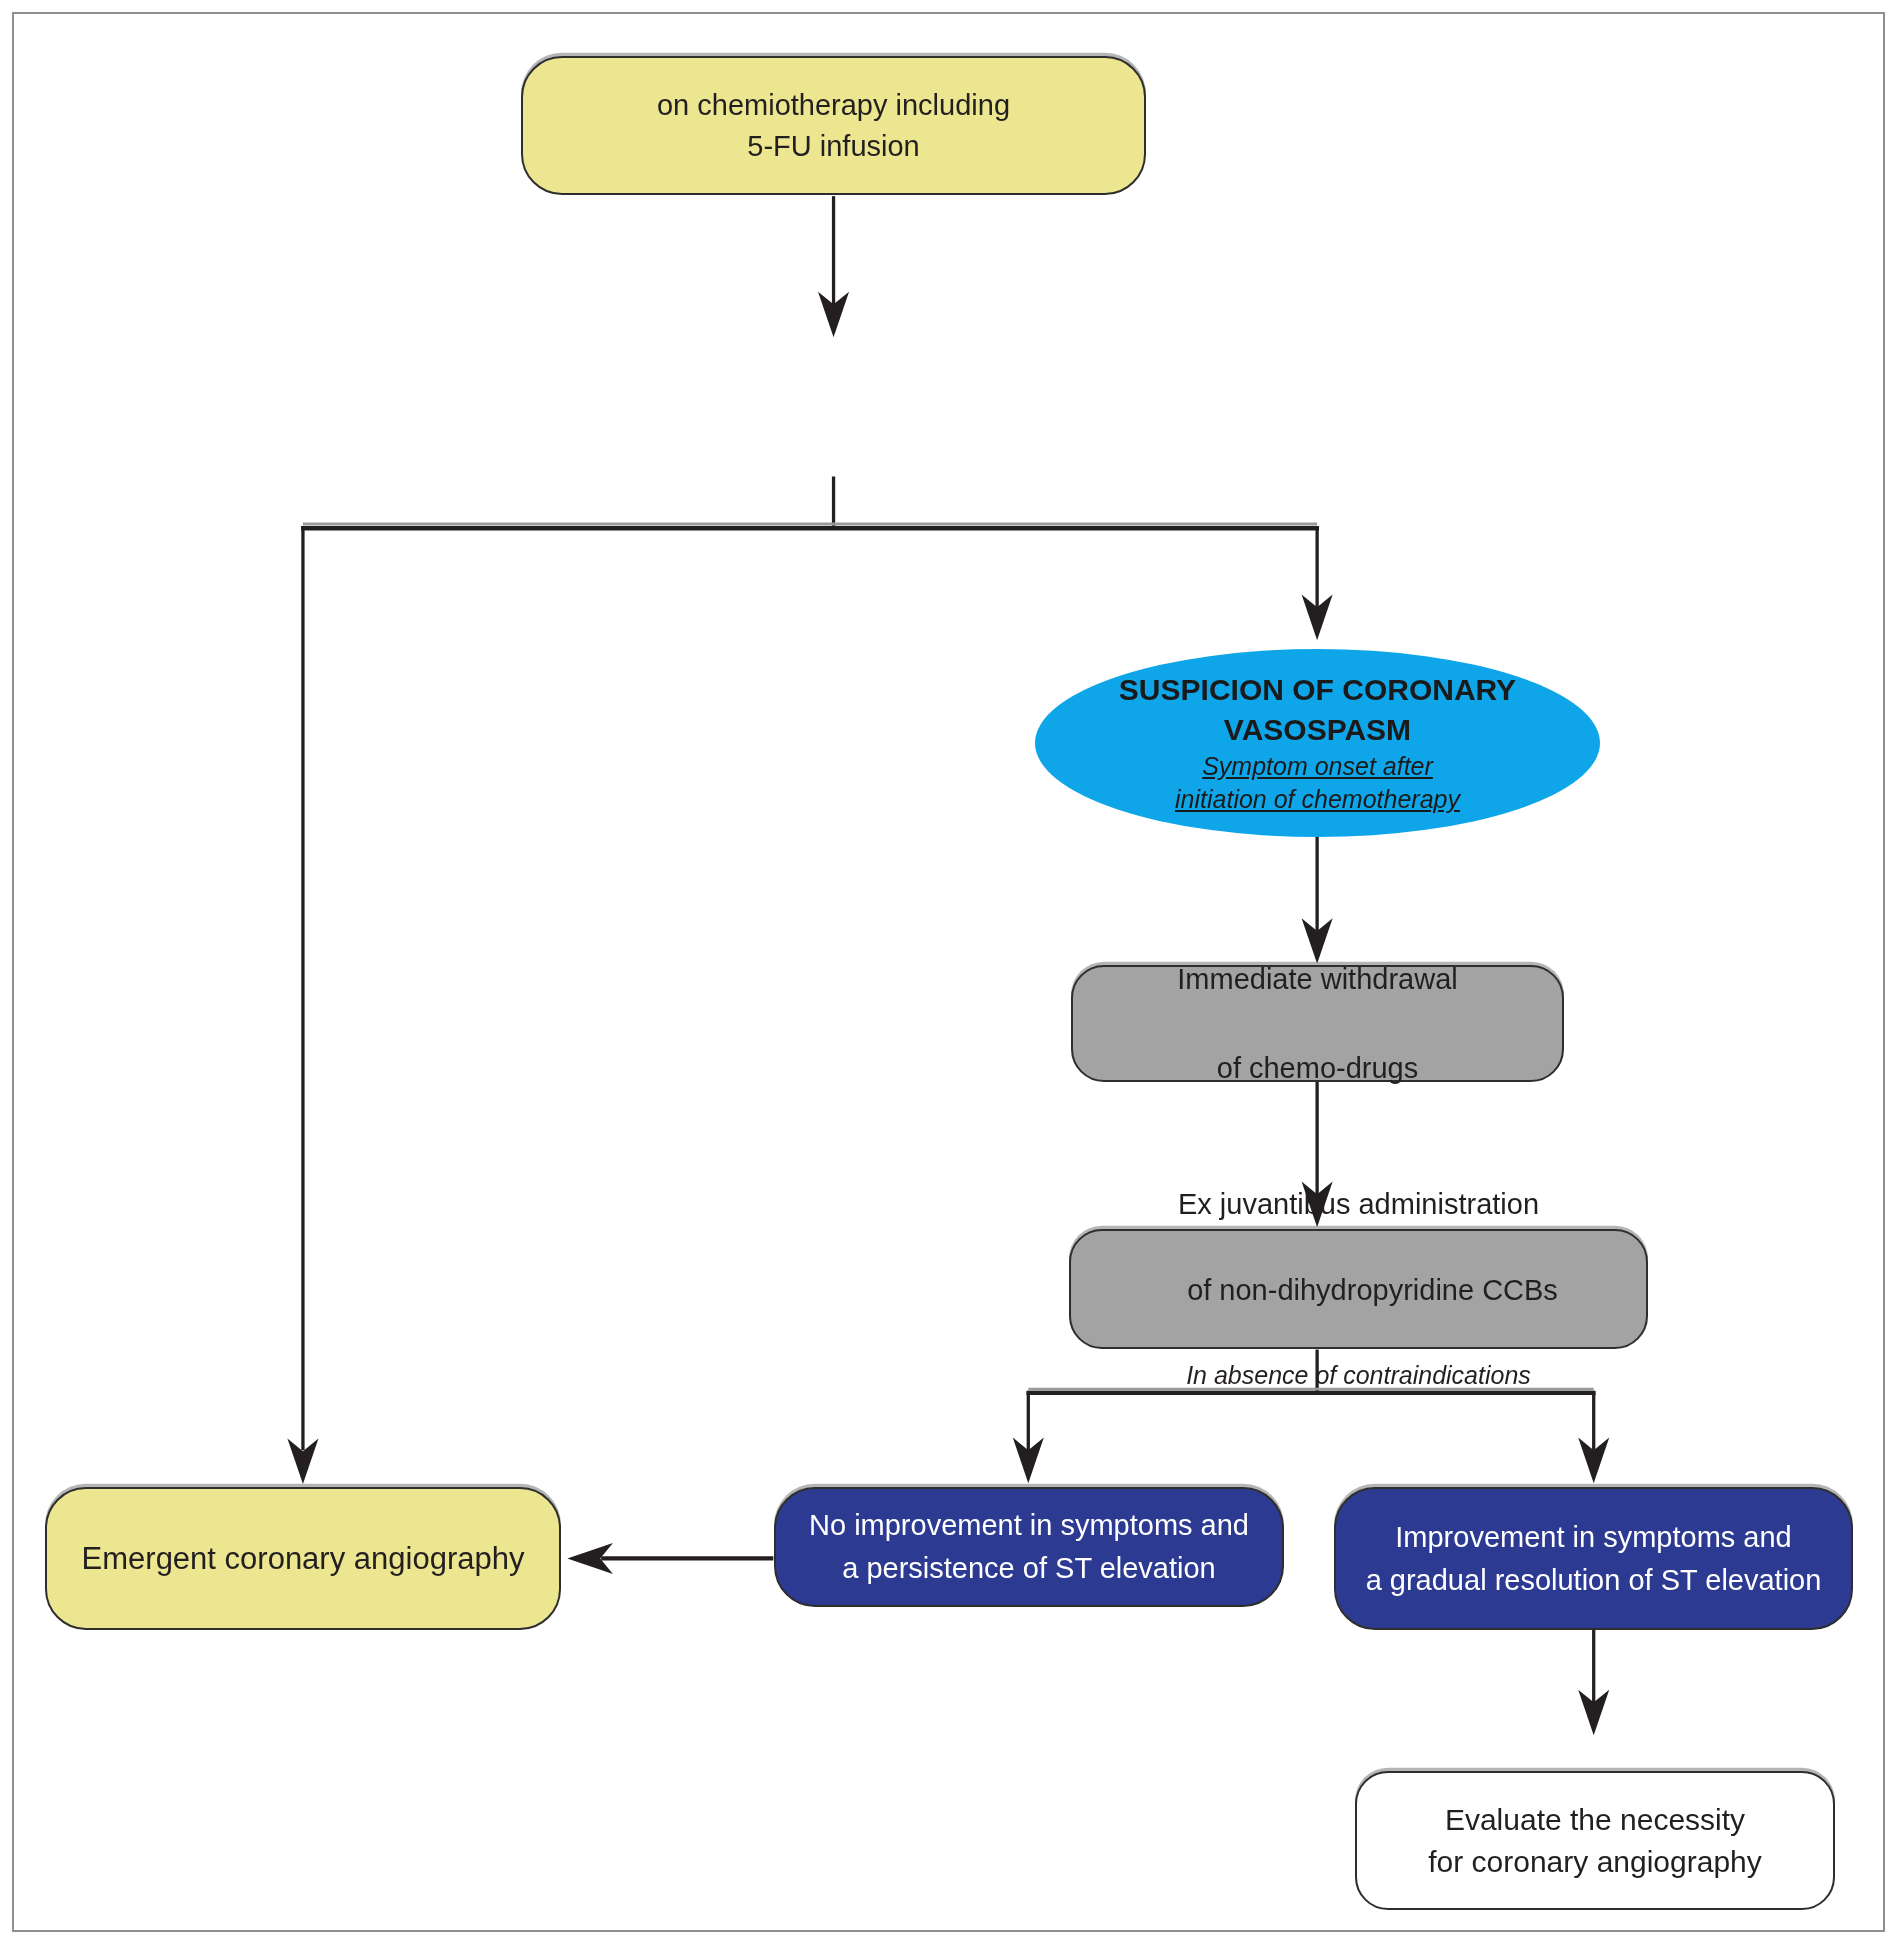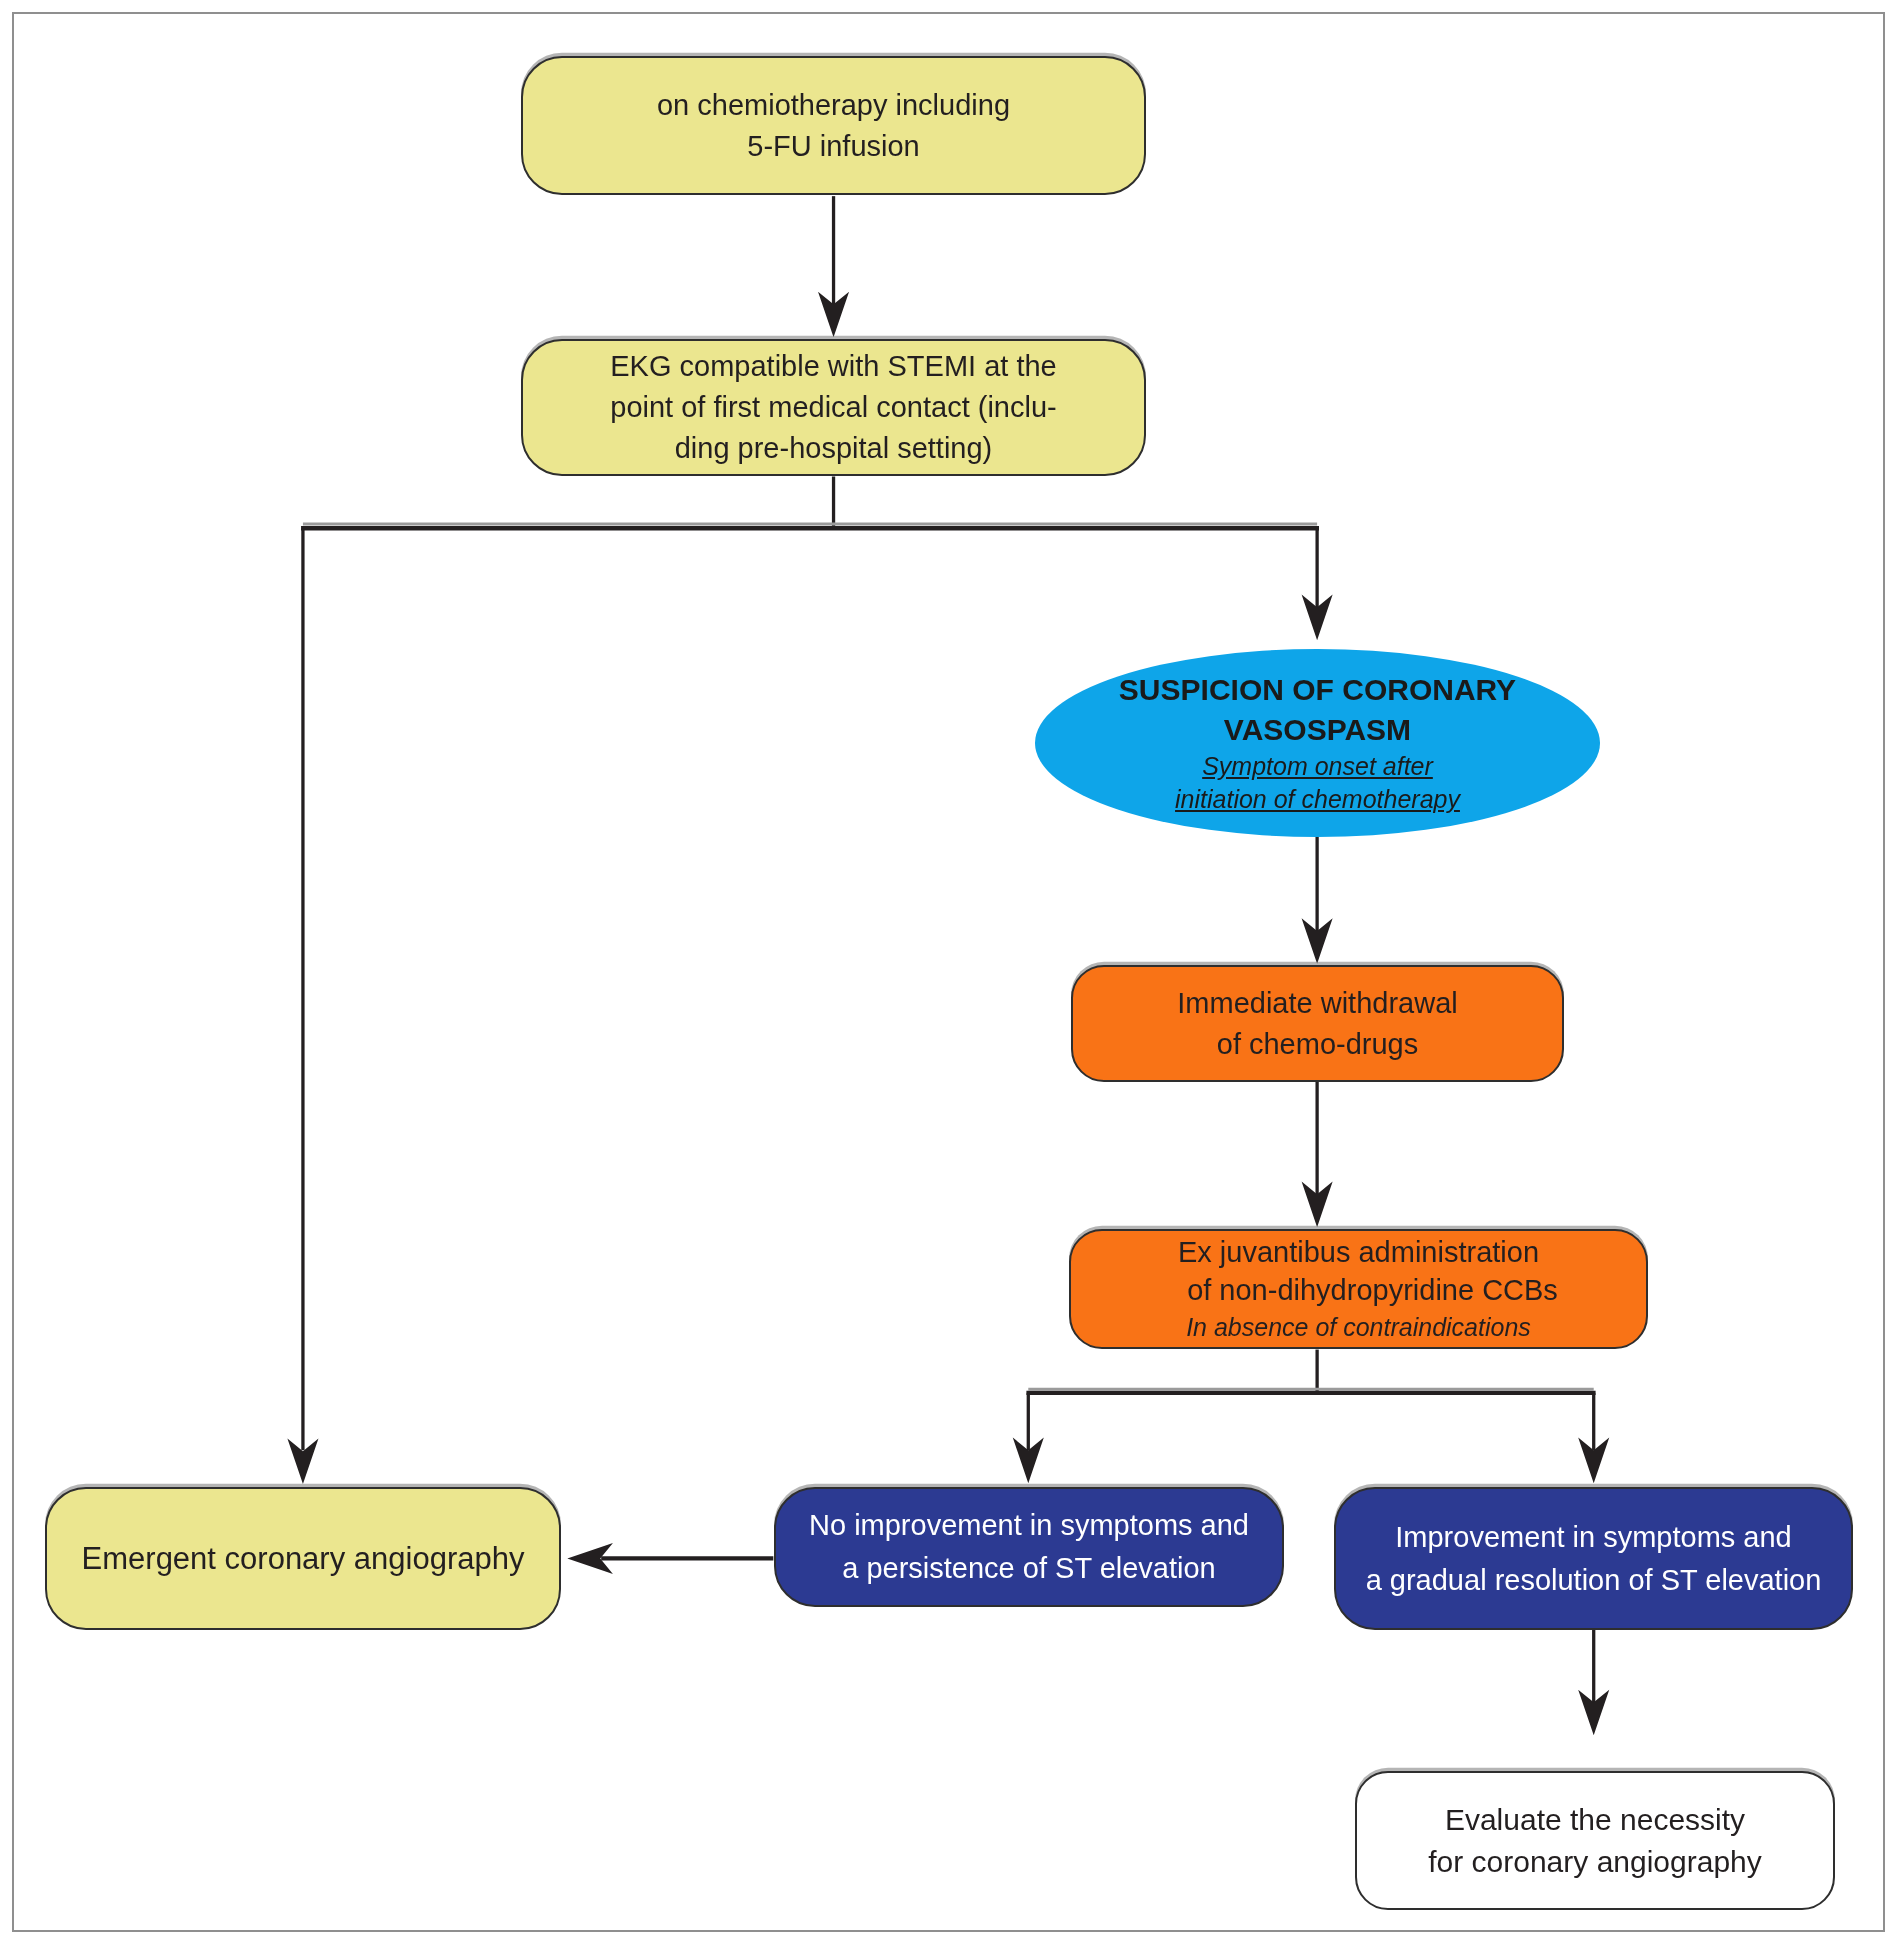--- a/index.html
+++ b/index.html
@@ -42,21 +42,21 @@
     text-align: center;
     box-sizing: border-box;
     z-index: 2;
   }
   .box {
     border: 2.8px solid #2e2e2e;
     border-radius: 41px;
     box-shadow: 0 -3.3px 0 rgba(120,120,120,0.55);
   }
   .yellow { background: #ebe68f; }
-  .green  { background: #f97316; }
+  .green  { background: #a3a3a3; gap: 48px; }
   .blue   { background: #2c3a92; color: #ffffff; }
   .whitebox { background: #ffffff; }
   .ellipse {
     background: #0ea5e9;
     border-radius: 50%;
     color: #1a1a1a;
   }
   .t-std   { font-size: 29px; line-height: 41px; font-weight: 400; }
   .t-blue  { font-size: 29px; line-height: 43px; font-weight: 400; }
   .t-big   { font-size: 31px; line-height: 43px; font-weight: 400; }
@@ -130,25 +130,20 @@
       <line x1="3388" y1="3464" x2="3388" y2="3620" stroke="#231f20" stroke-width="7"></line>
       <polygon points="3388,3688 3355,3591 3388,3618 3421,3591" fill="#231f20"></polygon>
     </g>
   </svg>
 
   <div class="node box yellow t-std" style="left:521px; top:56px; width:625px; height:139px;">
     <div class="line">on chemiotherapy including</div>
     <div class="line">5-FU infusion</div>
   </div>
 
-  <div class="node box yellow t-std" style="left:521px; top:339px; width:625px; height:137px;">
-    <div class="line">EKG compatible with STEMI at the</div>
-    <div class="line">point of first medical contact (inclu-</div>
-    <div class="line">ding pre-hospital setting)</div>
-  </div>
 
   <div class="node ellipse" style="left:1035px; top:649px; width:565px; height:188px;">
     <div class="t-title line">SUSPICION OF CORONARY</div>
     <div class="t-title line">VASOSPASM</div>
     <div class="t-ital line">Symptom onset after</div>
     <div class="t-ital line">initiation of chemotherapy</div>
   </div>
 
   <div class="node box green t-std" style="left:1071px; top:965px; width:493px; height:117px; border-radius:33px;">
     <div class="line">Immediate withdrawal</div>

